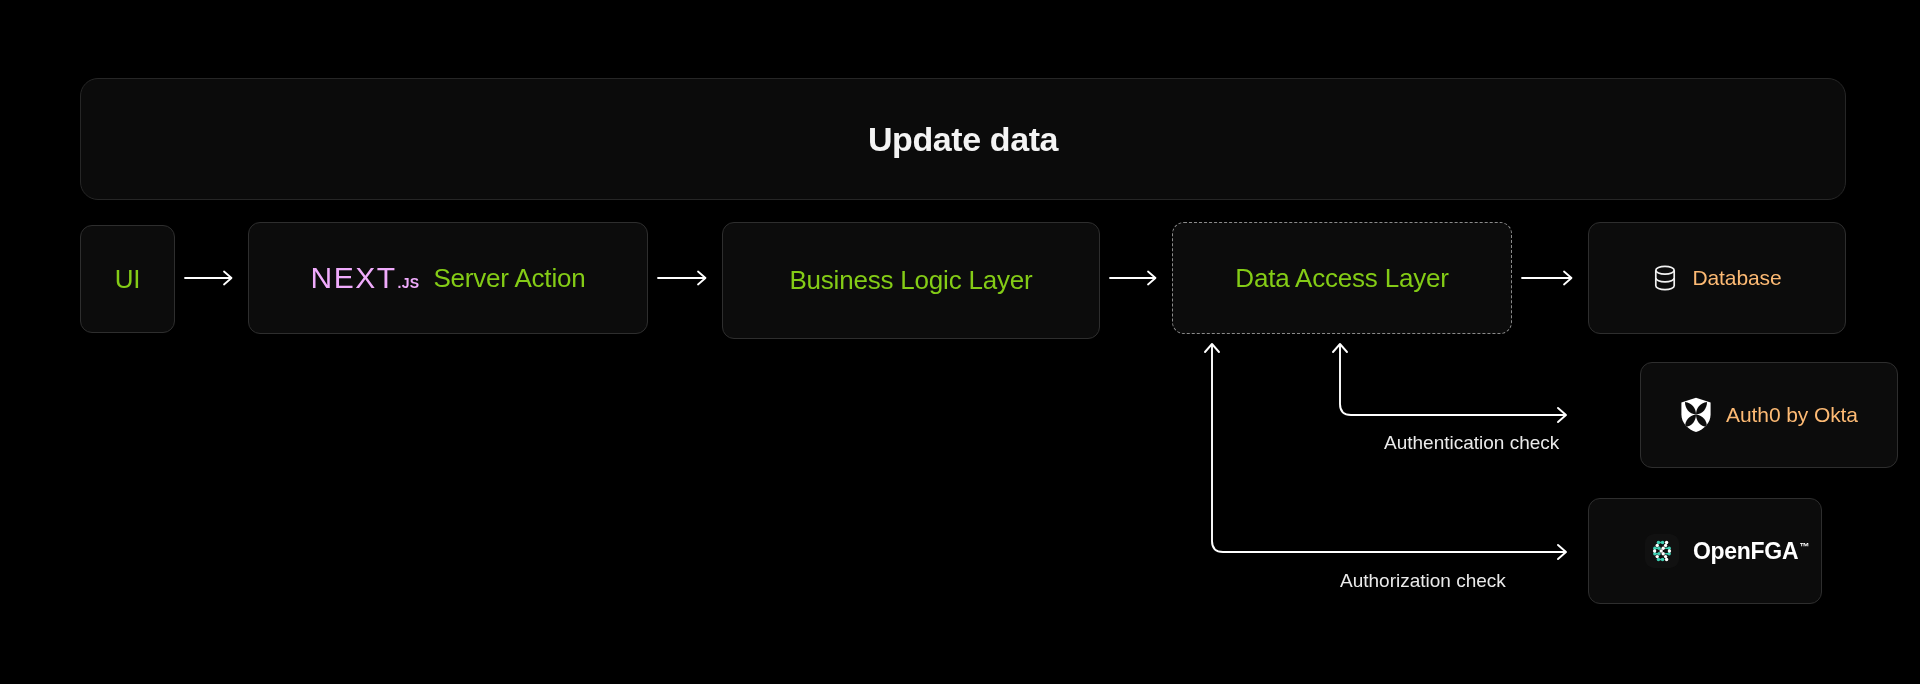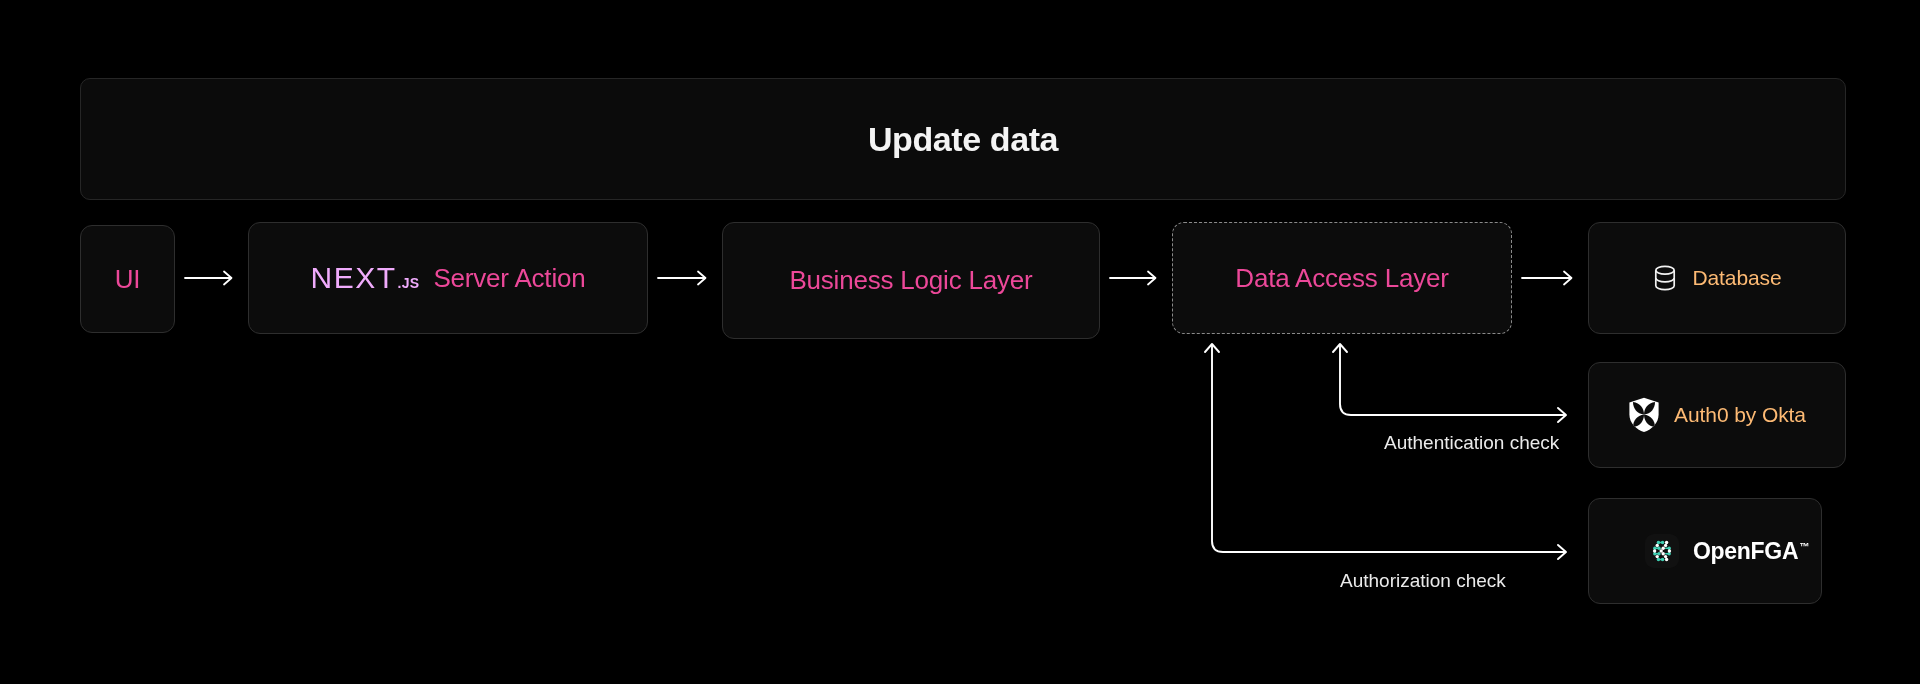--- a/index.html
+++ b/index.html
@@ -41,45 +41,45 @@
     border-style: dashed;
     border-color: #8a8a8a;
   }
 
   
   #header-band {
     left: 80px;
     top: 78px;
     width: 1766px;
     height: 122px;
-    border-radius: 10px;
+    border-radius: 18px;
     border: 1px solid #262626;
     background: #0b0b0b;
   }
   #header-title {
     font-size: 34px;
     font-weight: bold;
     letter-spacing: -0.4px;
     color: #f4f4f4;
   }
 
   
   .pipe-label {
     font-size: 26px;
     font-weight: 400;
     letter-spacing: -0.2px;
-    color: #ec4899;
+    color: #84cc16;
   }
 
   #node-ui       { left: 80px;   top: 225px; width: 95px;  height: 108px; }
   #node-next     { left: 248px;  top: 222px; width: 400px; height: 112px; }
   #node-business { left: 722px;  top: 222px; width: 378px; height: 117px; }
   #node-data     { left: 1172px; top: 222px; width: 340px; height: 112px; }
   #node-db       { left: 1588px; top: 222px; width: 258px; height: 112px; }
-  #node-auth0    { left: 1588px; top: 362px; width: 258px; height: 106px; }
+  #node-auth0    { left: 1640px; top: 362px; width: 258px; height: 106px; }
   #node-openfga  { left: 1588px; top: 498px; width: 234px; height: 106px; padding-left: 44px; }
 
   
   .arrow-inline {
     position: absolute;
     top: 262px;
     height: 32px;
     display: flex;
     align-items: center;
     justify-content: center;

